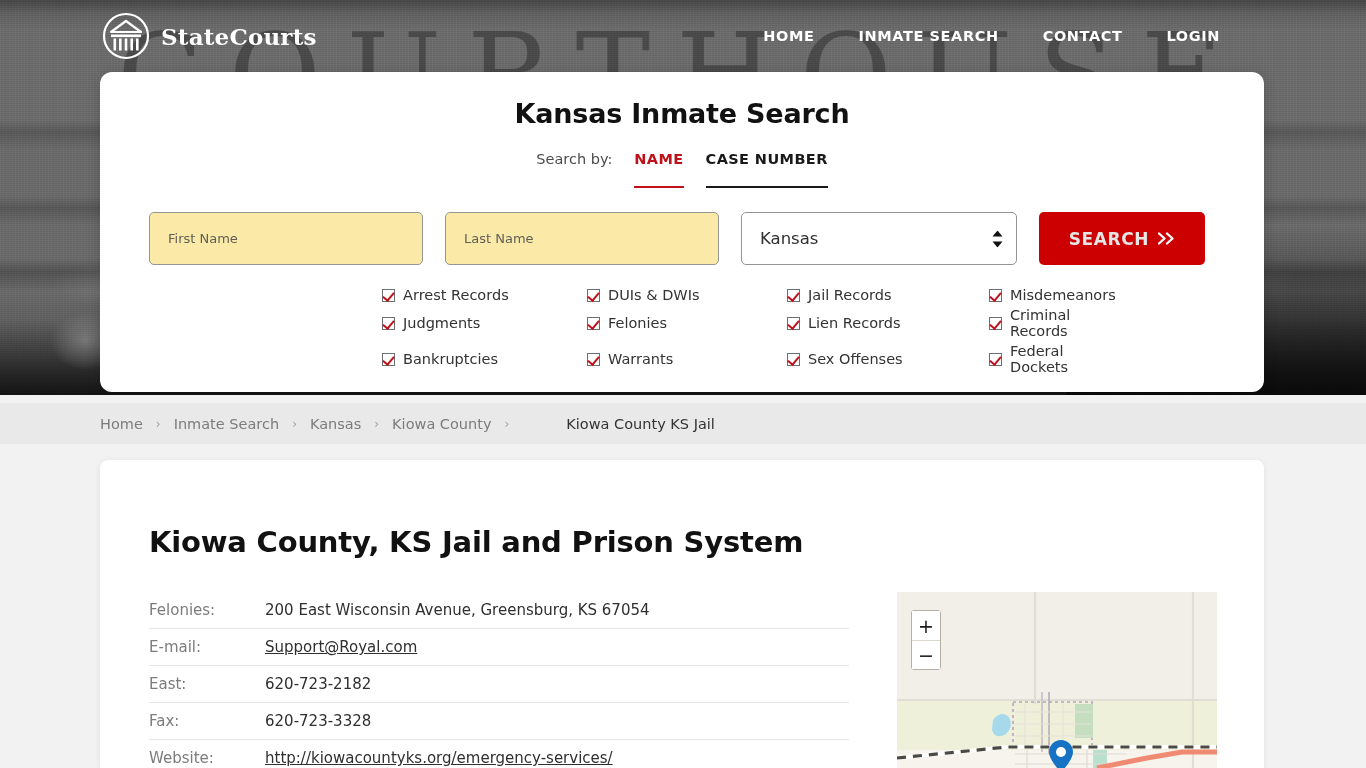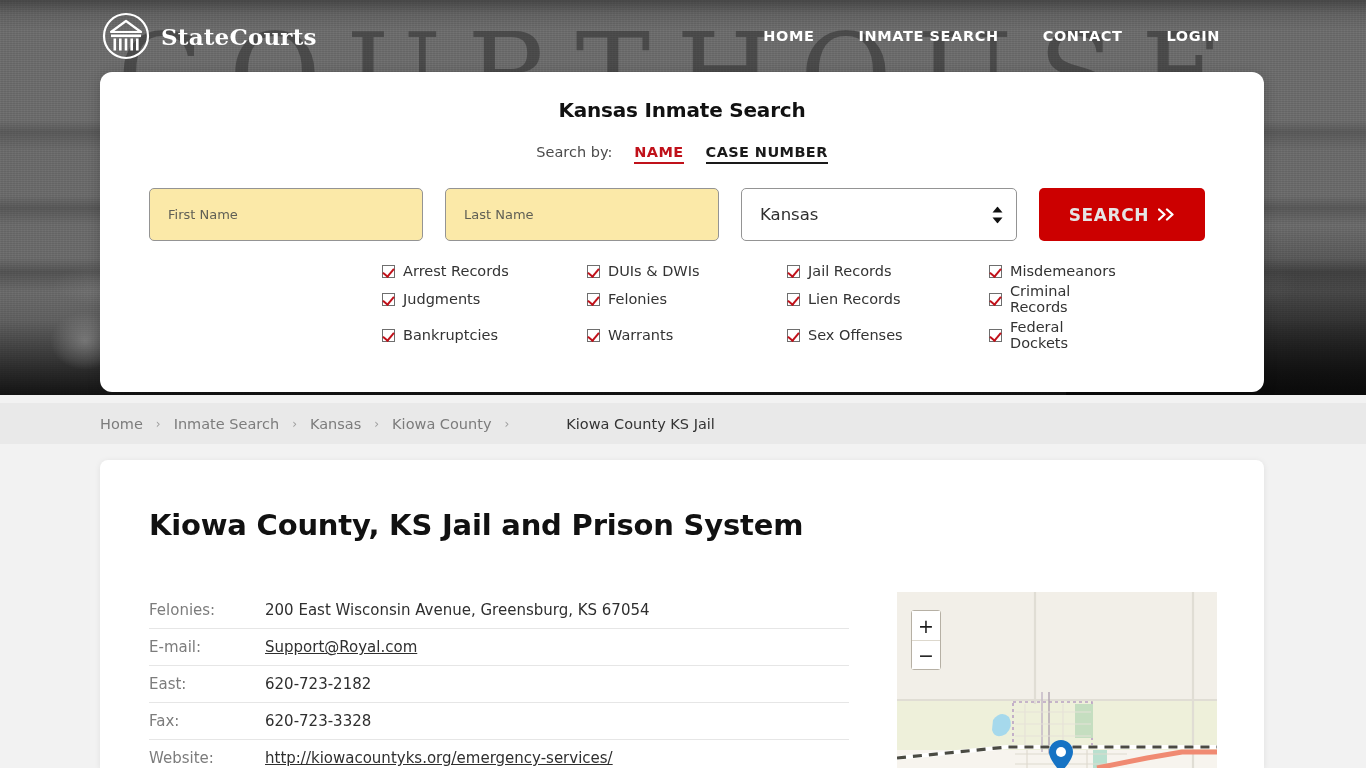--- a/index.html
+++ b/index.html
@@ -113,34 +113,34 @@
     position: absolute;
     top: 72px; left: 100px;
     width: 1164px; height: 320px;
     background: #ffffff;
     border-radius: 12px;
     box-shadow: 0 3px 14px rgba(0,0,0,0.18);
     padding-top: 26px;
   }
   .search-title {
     text-align: center;
-    font-size: 20px;
+    font-size: 27px;
     font-weight: bold;
     color: #111;
     letter-spacing: -0.2px;
   }
   .searchby-row {
     margin-top: 22px;
     display: flex; align-items: baseline; justify-content: center;
     gap: 22px;
   }
   .searchby-label { font-size: 14.5px; color: #4b4b4b; }
   .tab {
     font-size: 14.5px; font-weight: bold; letter-spacing: 0.4px;
-    padding-bottom: 2px; cursor: pointer;
+    padding-bottom: 19px; cursor: pointer;
     text-transform: uppercase;
   }
   .tab.active { color: #c0111a; border-bottom: 2px solid #c0111a; }
   .tab.inactive { color: #1a1a1a; border-bottom: 2px solid #1a1a1a; }
 
   .form-row {
     margin-top: 24px;
     display: flex; align-items: center;
     padding: 0 49px;
     gap: 22px;
@@ -224,21 +224,21 @@
 
   
   .main-card {
     position: absolute; top: 460px; left: 100px;
     width: 1164px; height: 308px;
     background: #ffffff;
     border-radius: 8px 8px 0 0;
     box-shadow: 0 1px 6px rgba(0,0,0,0.08);
   }
   .page-title {
-    position: absolute; top: 48px; left: 49px;
+    position: absolute; top: 65px; left: 49px;
     font-size: 29px; font-weight: bold; color: #111;
     letter-spacing: -0.2px;
   }
   .info-table {
     position: absolute; top: 132px; left: 49px;
     width: 700px;
     border-collapse: collapse;
   }
   .info-table td {
     padding: 9px 0;

